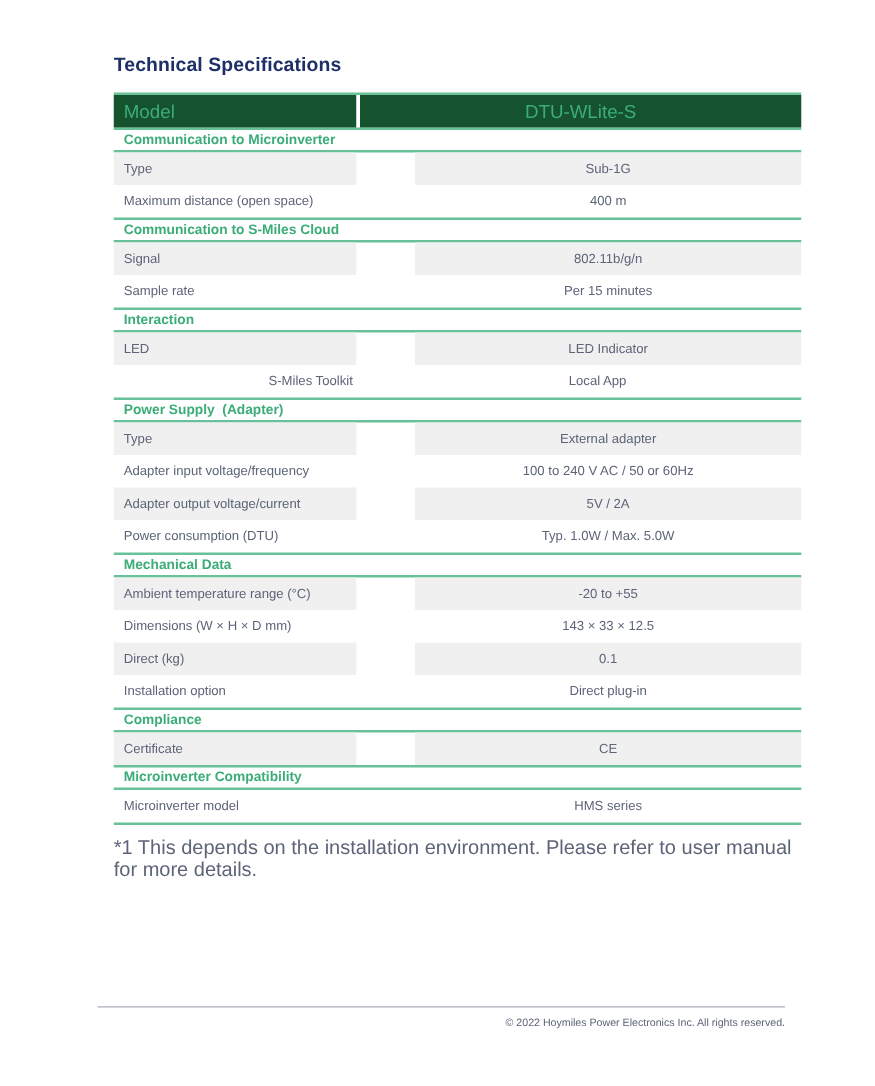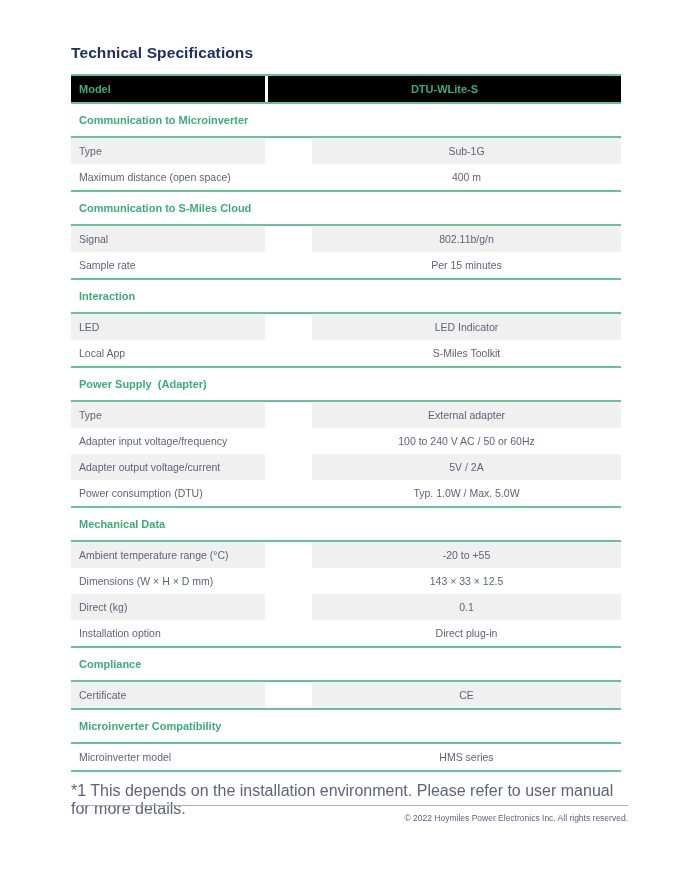--- a/index.html
+++ b/index.html
@@ -3,43 +3,43 @@
 <meta charset="utf-8">
 <style>
   html,body{margin:0;padding:0;background:#ffffff;}
   .page{
     position:relative;
     width:700px;height:869px;
     background:#ffffff;
     font-family:"Liberation Sans", sans-serif;
     overflow:hidden;
   }
-  .content{position:absolute;left:71px;top:44px;width:550px;}
+  .content{position:absolute;left:91px;top:44px;width:550px;}
   .title{
     margin:0 0 12px 0;
     font-size:15.5px;font-weight:bold;
     color:#1e2f66;
     letter-spacing:.1px;
   }
   .spec-table{
     width:550px;
     border-top:2px solid #68c198;
     border-bottom:2px solid #68c198;
   }
   .header-row{display:flex;height:26px;}
   .header-row .cell{
-    background:#000000;
-    color:#3cac78;font-weight:bold;font-size:11px;
+    background:#14532d;
+    color:#3cac78;font-weight:normal;font-size:15px;
   }
   .cell{display:flex;align-items:center;box-sizing:border-box;}
   .cell.label{width:194px;padding-left:8px;}
   .cell.value{flex:1;margin-left:3px;justify-content:center;text-align:center;}
   .section-title{
     box-sizing:border-box;
-    height:36px;display:flex;align-items:center;
+    height:20px;display:flex;align-items:center;
     border-top:2px solid #68c198;
     border-bottom:2px solid #68c198;
     color:#3cac78;font-weight:bold;font-size:11px;
     padding-left:8px;
     white-space:pre-wrap;
     background:#ffffff;
   }
   .row{display:flex;height:26px;font-size:10.5px;color:#5d6478;gap:44px;}
   .row.shaded .cell{background:#f0f0f1;}
   .row sup{font-size:7px;line-height:1;vertical-align:super;margin-left:1px;}
@@ -100,24 +100,24 @@
           </div>
           <div>
             <div class="section-title">Interaction</div>
             <div class="row shaded">
               <div class="cell label">
                 <span>LED</span>
               </div>
               <div class="cell value">LED Indicator</div>
             </div>
             <div class="row">
+              <div class="cell value">S-Miles Toolkit</div>
               <div class="cell label">
                 <span>Local App</span>
               </div>
-              <div class="cell value">S-Miles Toolkit</div>
             </div>
           </div>
           <div>
             <div class="section-title">Power Supply  (Adapter)</div>
             <div class="row shaded">
               <div class="cell label">
                 <span>Type</span>
               </div>
               <div class="cell value">External adapter</div>
             </div>

